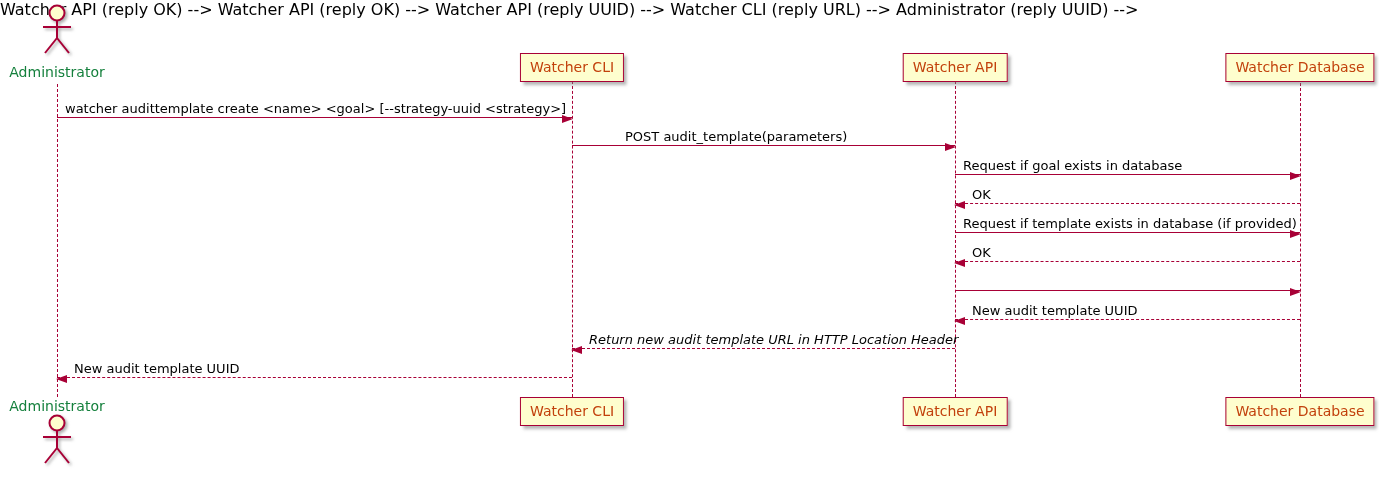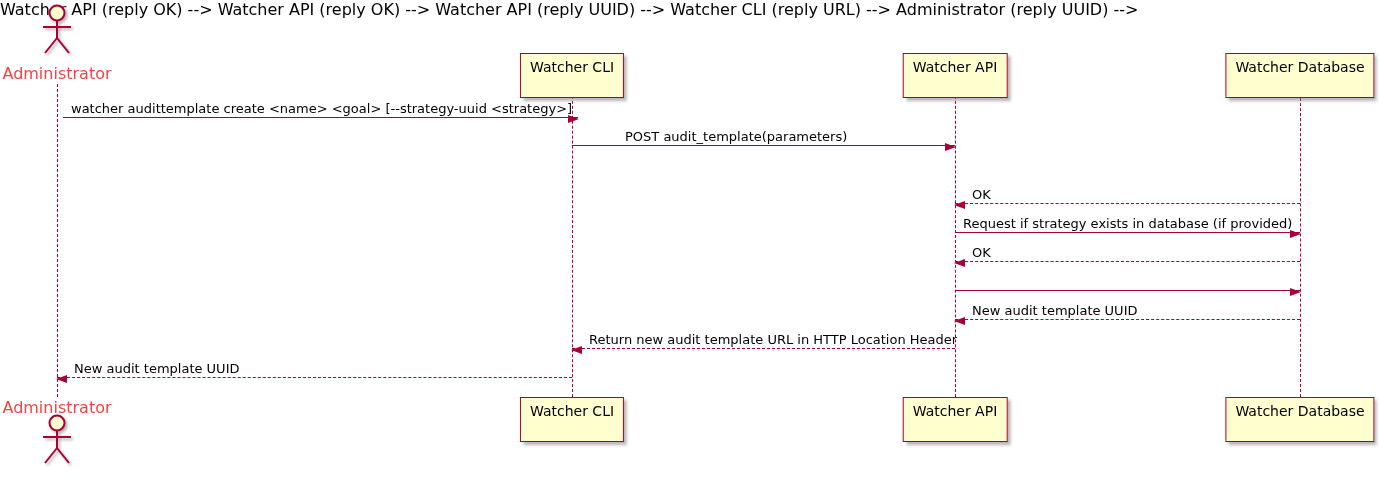--- a/index.html
+++ b/index.html
@@ -12,32 +12,32 @@
   }
   .lifeline{
     position:absolute;width:0;
     border-left:1px dashed #A80036;
   }
   .pbox{
     position:absolute;
     transform:translateX(-50%);
     background:#FEFECE;
     border:1.5px solid #A80036;
-    color:#000000;
+    color:#c2410c;
     font-size:14px;
     line-height:1;
-    padding:6px 9px 23px 9px;
+    padding:6px 9px 7px 9px;
     white-space:nowrap;
     box-shadow:3px 3px 3px rgba(120,120,120,0.55);
   }
   .actor-label{
     position:absolute;
     transform:translateX(-50%);
-    color:#ef4444;
-    font-size:16px;
+    color:#15803d;
+    font-size:14px;
     white-space:nowrap;
   }
   .actor-figure{
     position:absolute;
     filter:drop-shadow(2.5px 2.5px 1.5px rgba(120,120,120,0.6));
   }
   .msg{position:absolute;height:18px;}
   .msg-label{
     position:absolute;bottom:3px;
     color:#000;font-size:13px;line-height:1;
@@ -96,45 +96,50 @@
   <div class="pbox" style="left:572px;top:53px;">Watcher CLI</div>
   <div class="pbox" style="left:955px;top:53px;">Watcher API</div>
   <div class="pbox" style="left:1300px;top:53px;">Watcher Database</div>
 
   
   <div class="pbox" style="left:572px;top:397px;">Watcher CLI</div>
   <div class="pbox" style="left:955px;top:397px;">Watcher API</div>
   <div class="pbox" style="left:1300px;top:397px;">Watcher Database</div>
 
   
-  <div class="msg" style="left:63px;top:100px;width:515px;">
+  <div class="msg" style="left:57px;top:100px;width:515px;">
     <span class="msg-label" style="left:8px;">watcher audittemplate create &lt;name&gt; &lt;goal&gt; [--strategy-uuid &lt;strategy&gt;]</span>
     <div class="msg-line solid"></div>
     <span class="arrow-e"></span>
   </div>
 
   
   <div class="msg" style="left:572px;top:128px;width:383px;">
     <span class="msg-label" style="left:8px;margin-left:45px;">POST audit_template(parameters)</span>
     <div class="msg-line solid"></div>
     <span class="arrow-e"></span>
   </div>
 
   
+  <div class="msg" style="left:955px;top:157px;width:345px;">
+    <span class="msg-label" style="left:8px;">Request if goal exists in database</span>
+    <div class="msg-line solid"></div>
+    <span class="arrow-e"></span>
+  </div>
 
    Watcher API (reply OK) --&gt;
   <div class="msg" style="left:955px;top:186px;width:345px;">
     <span class="msg-label" style="left:17px;">OK</span>
     <div class="msg-line dashed"></div>
     <span class="arrow-w"></span>
   </div>
 
   
   <div class="msg" style="left:955px;top:215px;width:345px;">
-    <span class="msg-label" style="left:8px;">Request if strategy exists in database (if provided)</span>
+    <span class="msg-label" style="left:8px;">Request if template exists in database (if provided)</span>
     <div class="msg-line solid"></div>
     <span class="arrow-e"></span>
   </div>
 
    Watcher API (reply OK) --&gt;
   <div class="msg" style="left:955px;top:244px;width:345px;">
     <span class="msg-label" style="left:17px;">OK</span>
     <div class="msg-line dashed"></div>
     <span class="arrow-w"></span>
   </div>
@@ -147,21 +152,21 @@
 
    Watcher API (reply UUID) --&gt;
   <div class="msg" style="left:955px;top:302px;width:345px;">
     <span class="msg-label" style="left:17px;">New audit template UUID</span>
     <div class="msg-line dashed"></div>
     <span class="arrow-w"></span>
   </div>
 
    Watcher CLI (reply URL) --&gt;
   <div class="msg" style="left:572px;top:331px;width:383px;">
-    <span class="msg-label" style="left:17px;">Return new audit template URL in HTTP Location Header</span>
+    <span class="msg-label" style="left:17px;font-style:italic;">Return new audit template URL in HTTP Location Header</span>
     <div class="msg-line dashed"></div>
     <span class="arrow-w"></span>
   </div>
 
    Administrator (reply UUID) --&gt;
   <div class="msg" style="left:57px;top:360px;width:515px;">
     <span class="msg-label" style="left:17px;">New audit template UUID</span>
     <div class="msg-line dashed"></div>
     <span class="arrow-w"></span>
   </div>

